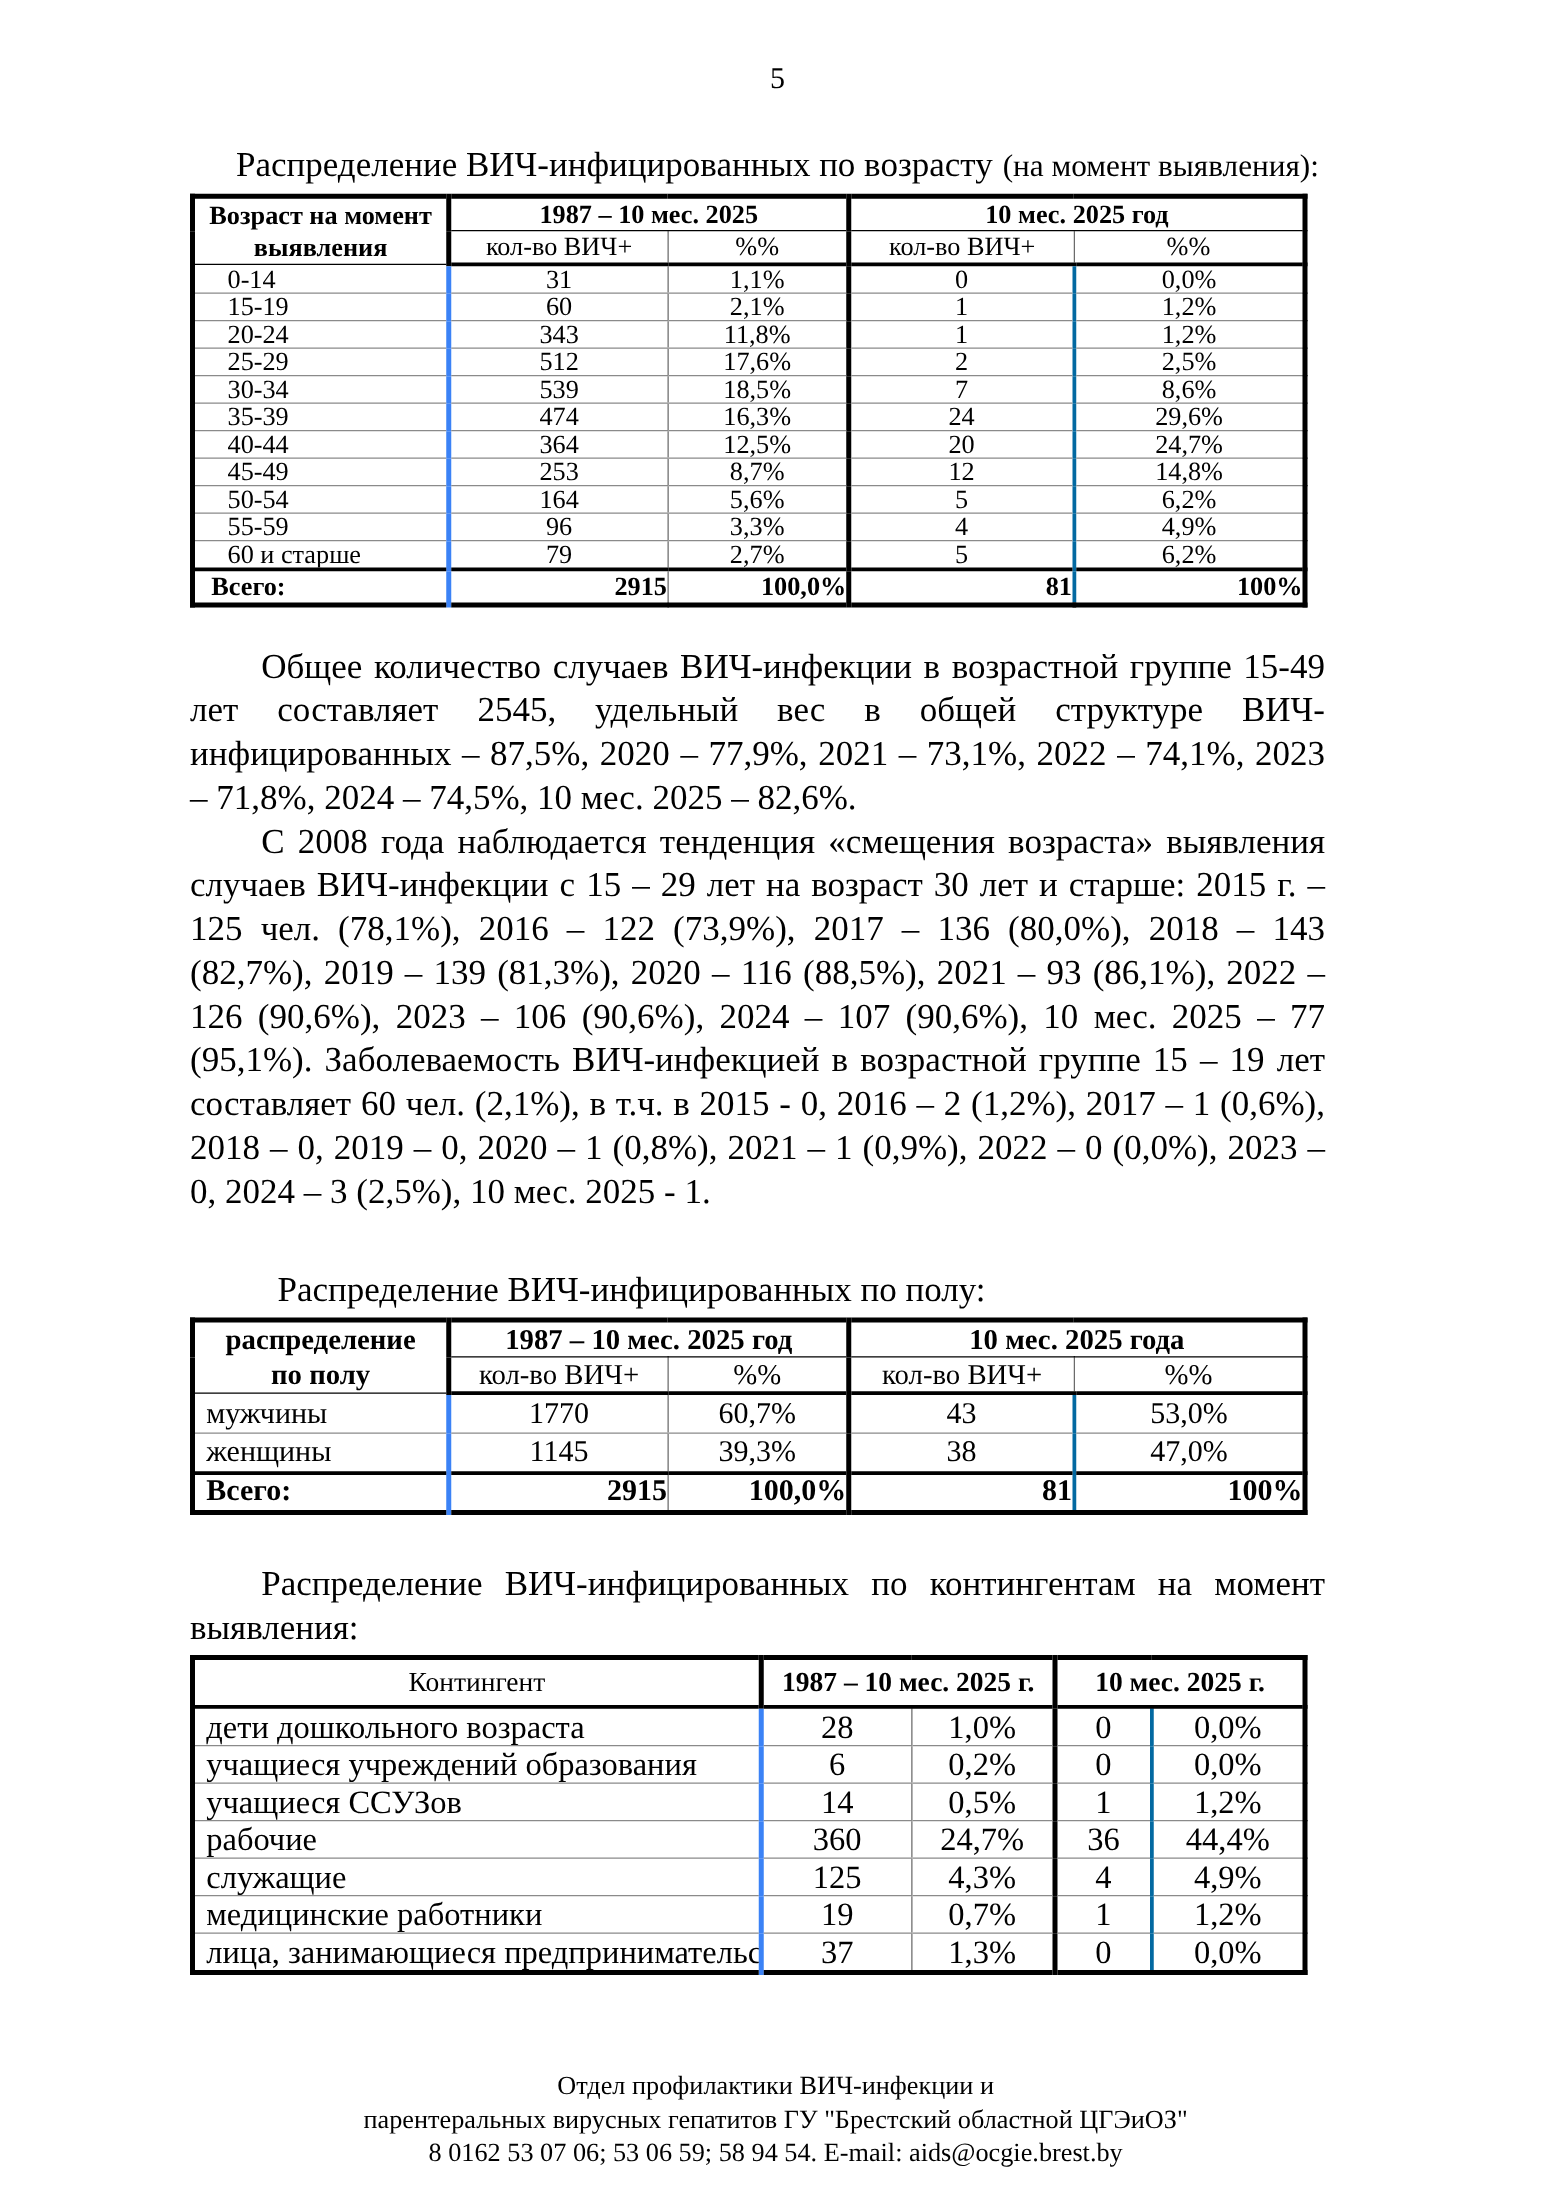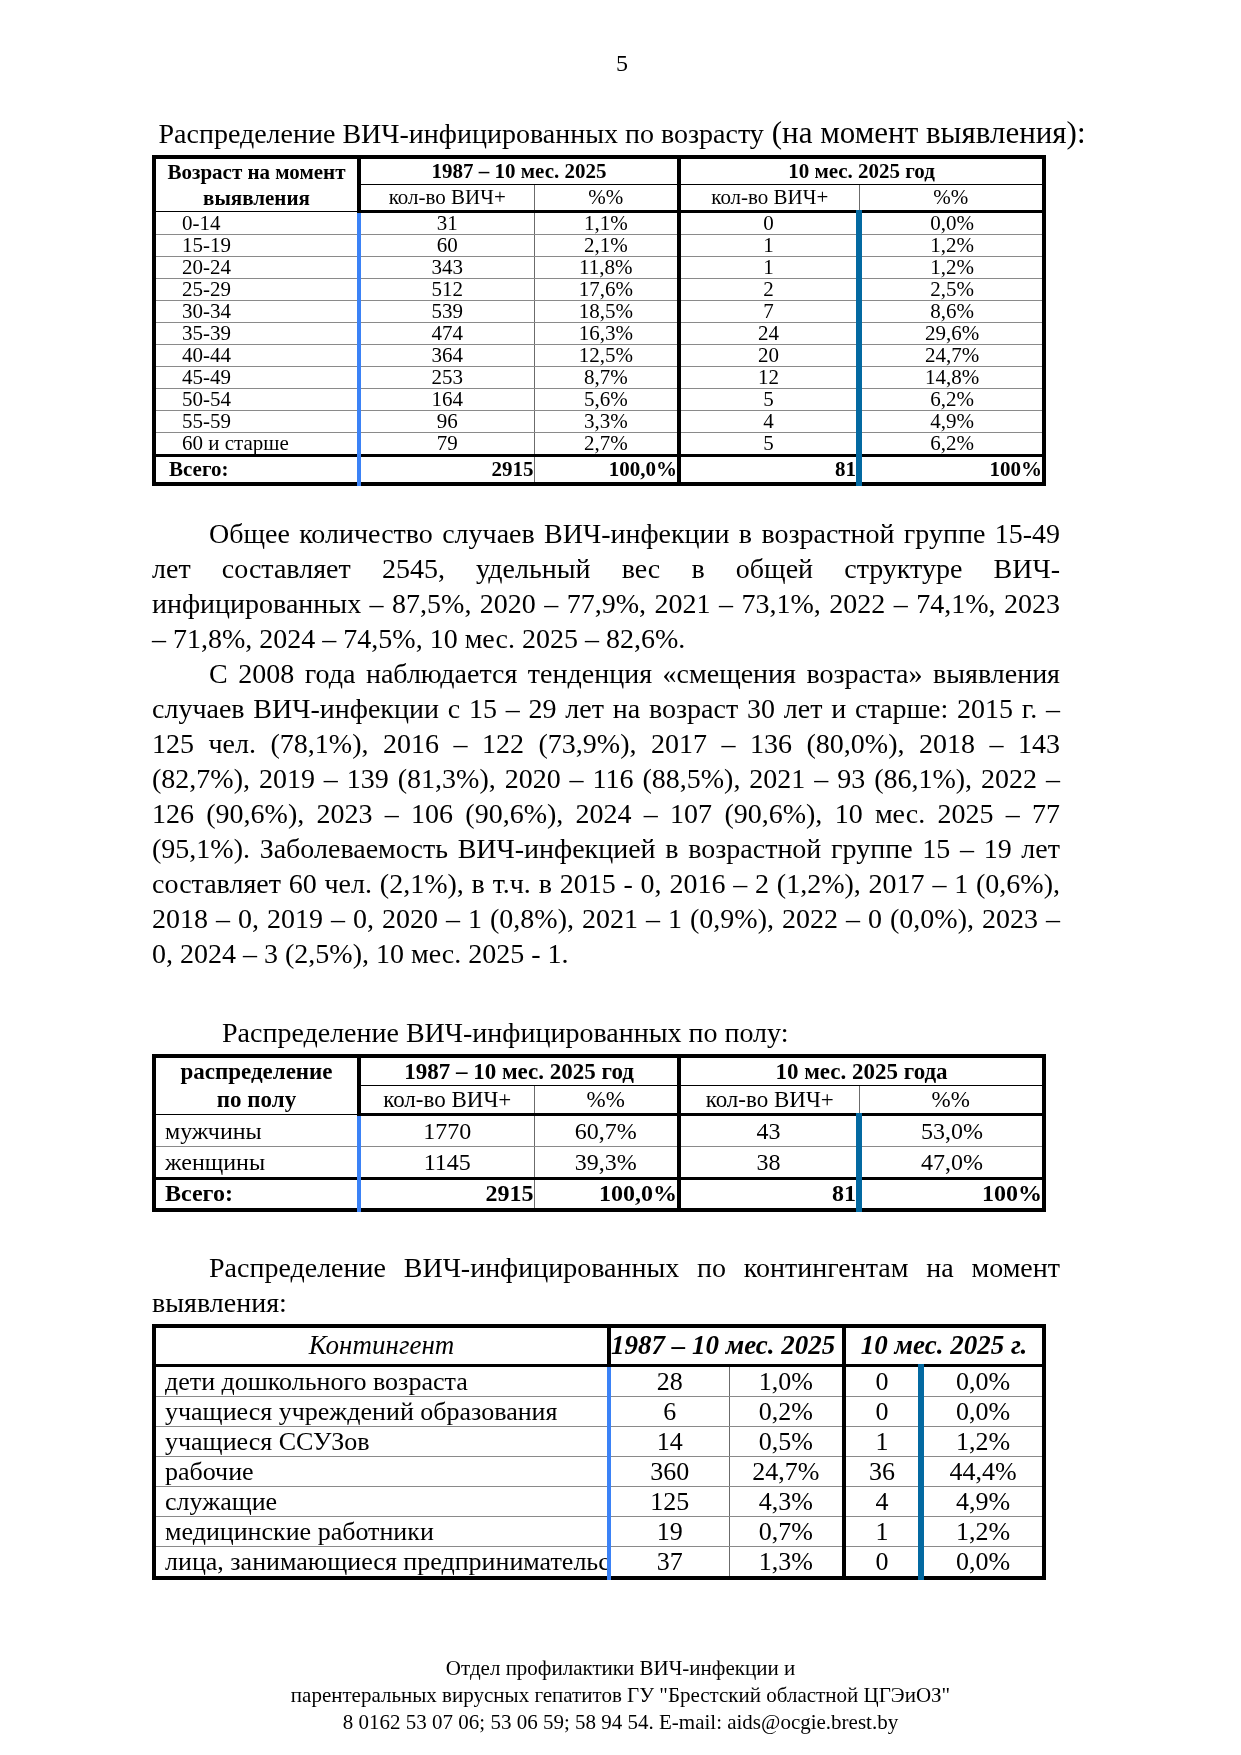--- a/index.html
+++ b/index.html
@@ -8,21 +8,21 @@
     width: 1241px; height: 1755px;
     background: #ffffff; color: #000000;
     font-family: "Liberation Serif", serif;
     overflow: hidden; position: relative;
   }
   .page { padding: 50px 149px 0 152px; }
 
   .page-number { text-align: center; font-size: 24px; line-height: 26px; }
 
   .title-center { margin-top: 40px; text-align: center; font-size: 28px; line-height: 34px; }
-  .title-center .note { font-size: 31px; margin-left: 8px; }
+  .title-center .note { font-size: 25px; margin-left: 8px; }
 
   .para-block { margin-top: 30px; width: 908px; }
   .para { margin: 0; font-size: 28px; line-height: 35px; text-align: justify; text-indent: 57px; }
 
   .title-left { margin-top: 44px; font-size: 28px; line-height: 35px; text-indent: 70px; }
 
   .title-justify { margin-top: 38px; width: 908px; font-size: 28px; line-height: 35px; }
   .title-justify .tl1 { text-align: justify; text-align-last: justify; text-indent: 57px; }
   .title-justify .tl2 { text-align: left; }
 
@@ -30,21 +30,21 @@
     border-collapse: collapse; table-layout: fixed;
     width: 890px; border: 4px solid #000; margin-top: 4px;
   }
   th, td { padding: 0; font-weight: normal; overflow: hidden; white-space: nowrap; }
 
   .bl-thick { border-left: 4px solid #000; }
   .bl-thin  { border-left: 1px solid #6b6b6b; }
   tbody td:nth-child(2), tfoot td:nth-child(2) { border-left: 4px solid #3b82f6; }
   tbody td:nth-child(3), tfoot td:nth-child(3) { border-left: 1px solid #6b6b6b; }
   tbody td:nth-child(4), tfoot td:nth-child(4) { border-left: 4px solid #000; }
-  tbody td:nth-child(5), tfoot td:nth-child(5) { border-left: 6px solid #0369a1; margin-top: 12px; }
+  tbody td:nth-child(5), tfoot td:nth-child(5) { border-left: 3px solid #0369a1; margin-top: 12px; }
 
   thead tr.years th { border-bottom: 1px solid #000; font-weight: bold; }
   thead tr.subs th  { border-bottom: 3px solid #000; }
   thead th.corner   { border-bottom: 3px solid #000; }
   tbody td { border-bottom: 1px solid #8a8a8a; text-align: center; }
   tfoot tr td { border-top: 3px solid #000; font-weight: bold; text-align: right; }
   tfoot td:first-child { text-align: left; padding-left: 13px; }
 
   
   .age-table col.c1{width:205px} .age-table col.c2{width:175px}
@@ -63,21 +63,21 @@
   .gender-table thead th.corner { line-height: 28px; }
   .gender-table tbody td { height: 31px; font-size: 24px; line-height: 30px; }
   .gender-table tbody td:first-child { text-align: left; padding-left: 9px; }
   .gender-table tfoot td { height: 31px; font-size: 24px; }
   .gender-table tfoot td:first-child { padding-left: 9px; }
 
   
   .cont-table { margin-top: 6px; }
   .cont-table col.c1{width:455px} .cont-table col.c2{width:120px}
   .cont-table col.c3{width:115px} .cont-table col.c4{width:77px} .cont-table col.c5{width:123px}
-  .cont-table thead th { height: 40px; font-size: 27px; text-align: center; border-bottom: 3px solid #000; font-style: italic; }
+  .cont-table thead th { height: 40px; font-size: 22px; text-align: center; border-bottom: 3px solid #000; }
   .cont-table thead th.grp { font-weight: bold; }
   .cont-table tbody td { height: 30px; font-size: 26px; line-height: 29px; }
   .cont-table tbody td:first-child { text-align: left; padding-left: 9px; }
 
   .footer {
     position: absolute; left: 0; top: 1655px; width: 1241px;
     text-align: center; font-size: 21px; line-height: 27px;
   }
 </style>
 </head>

